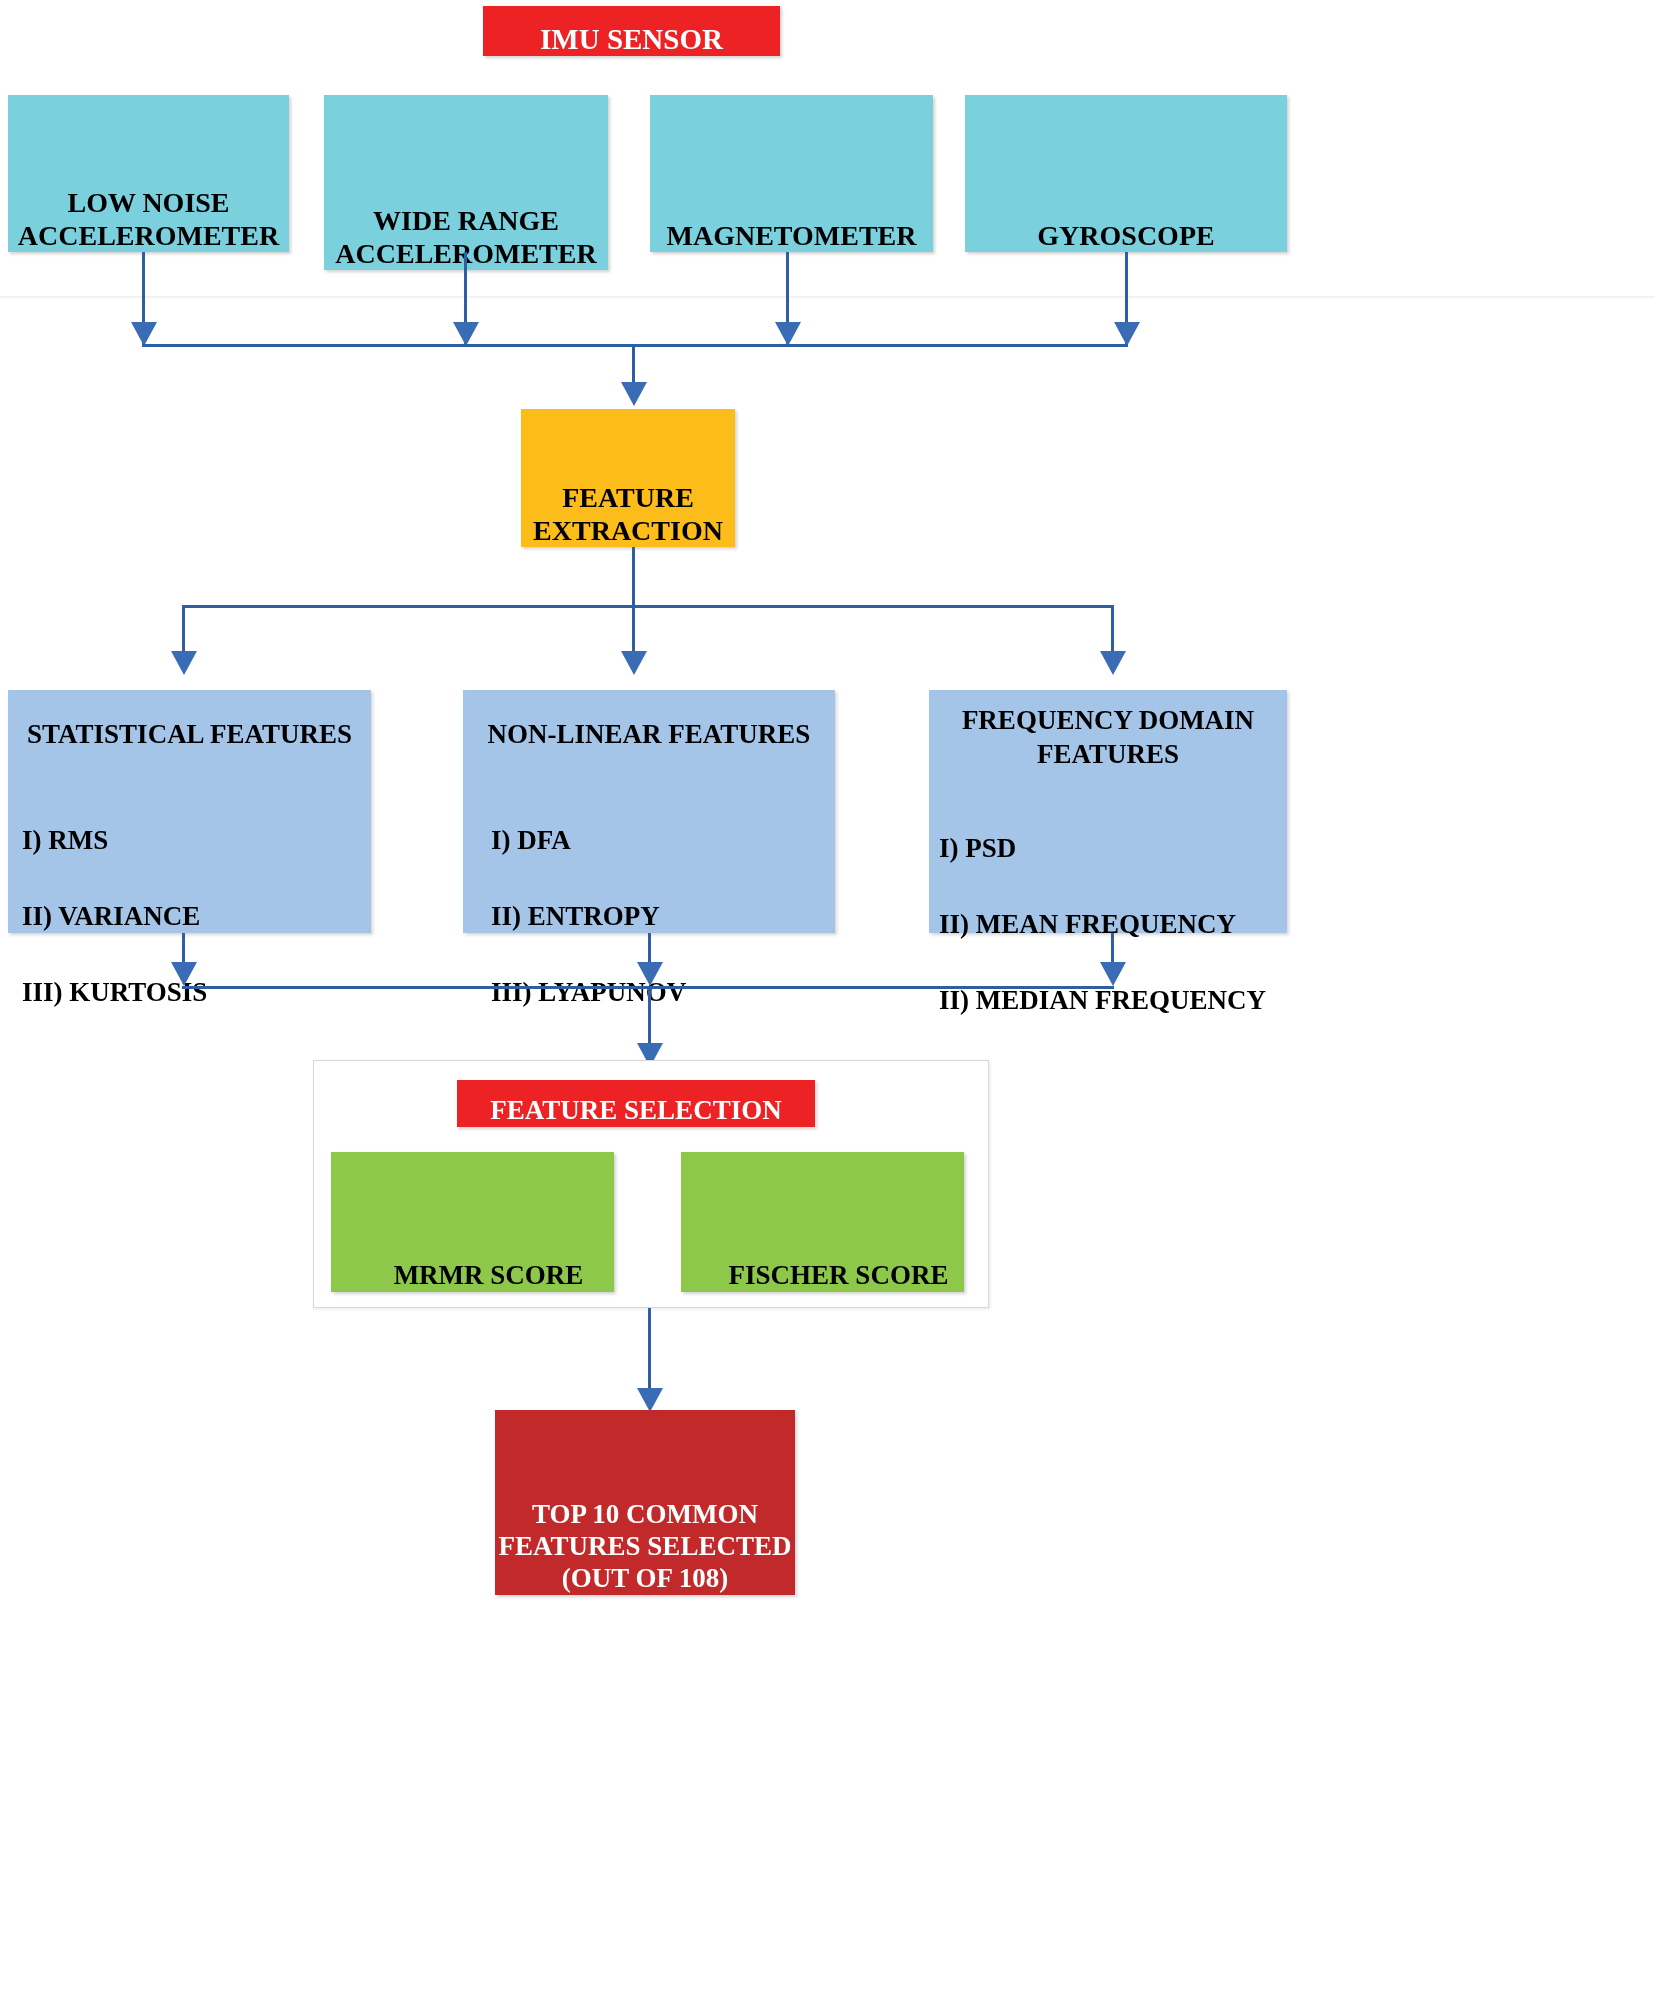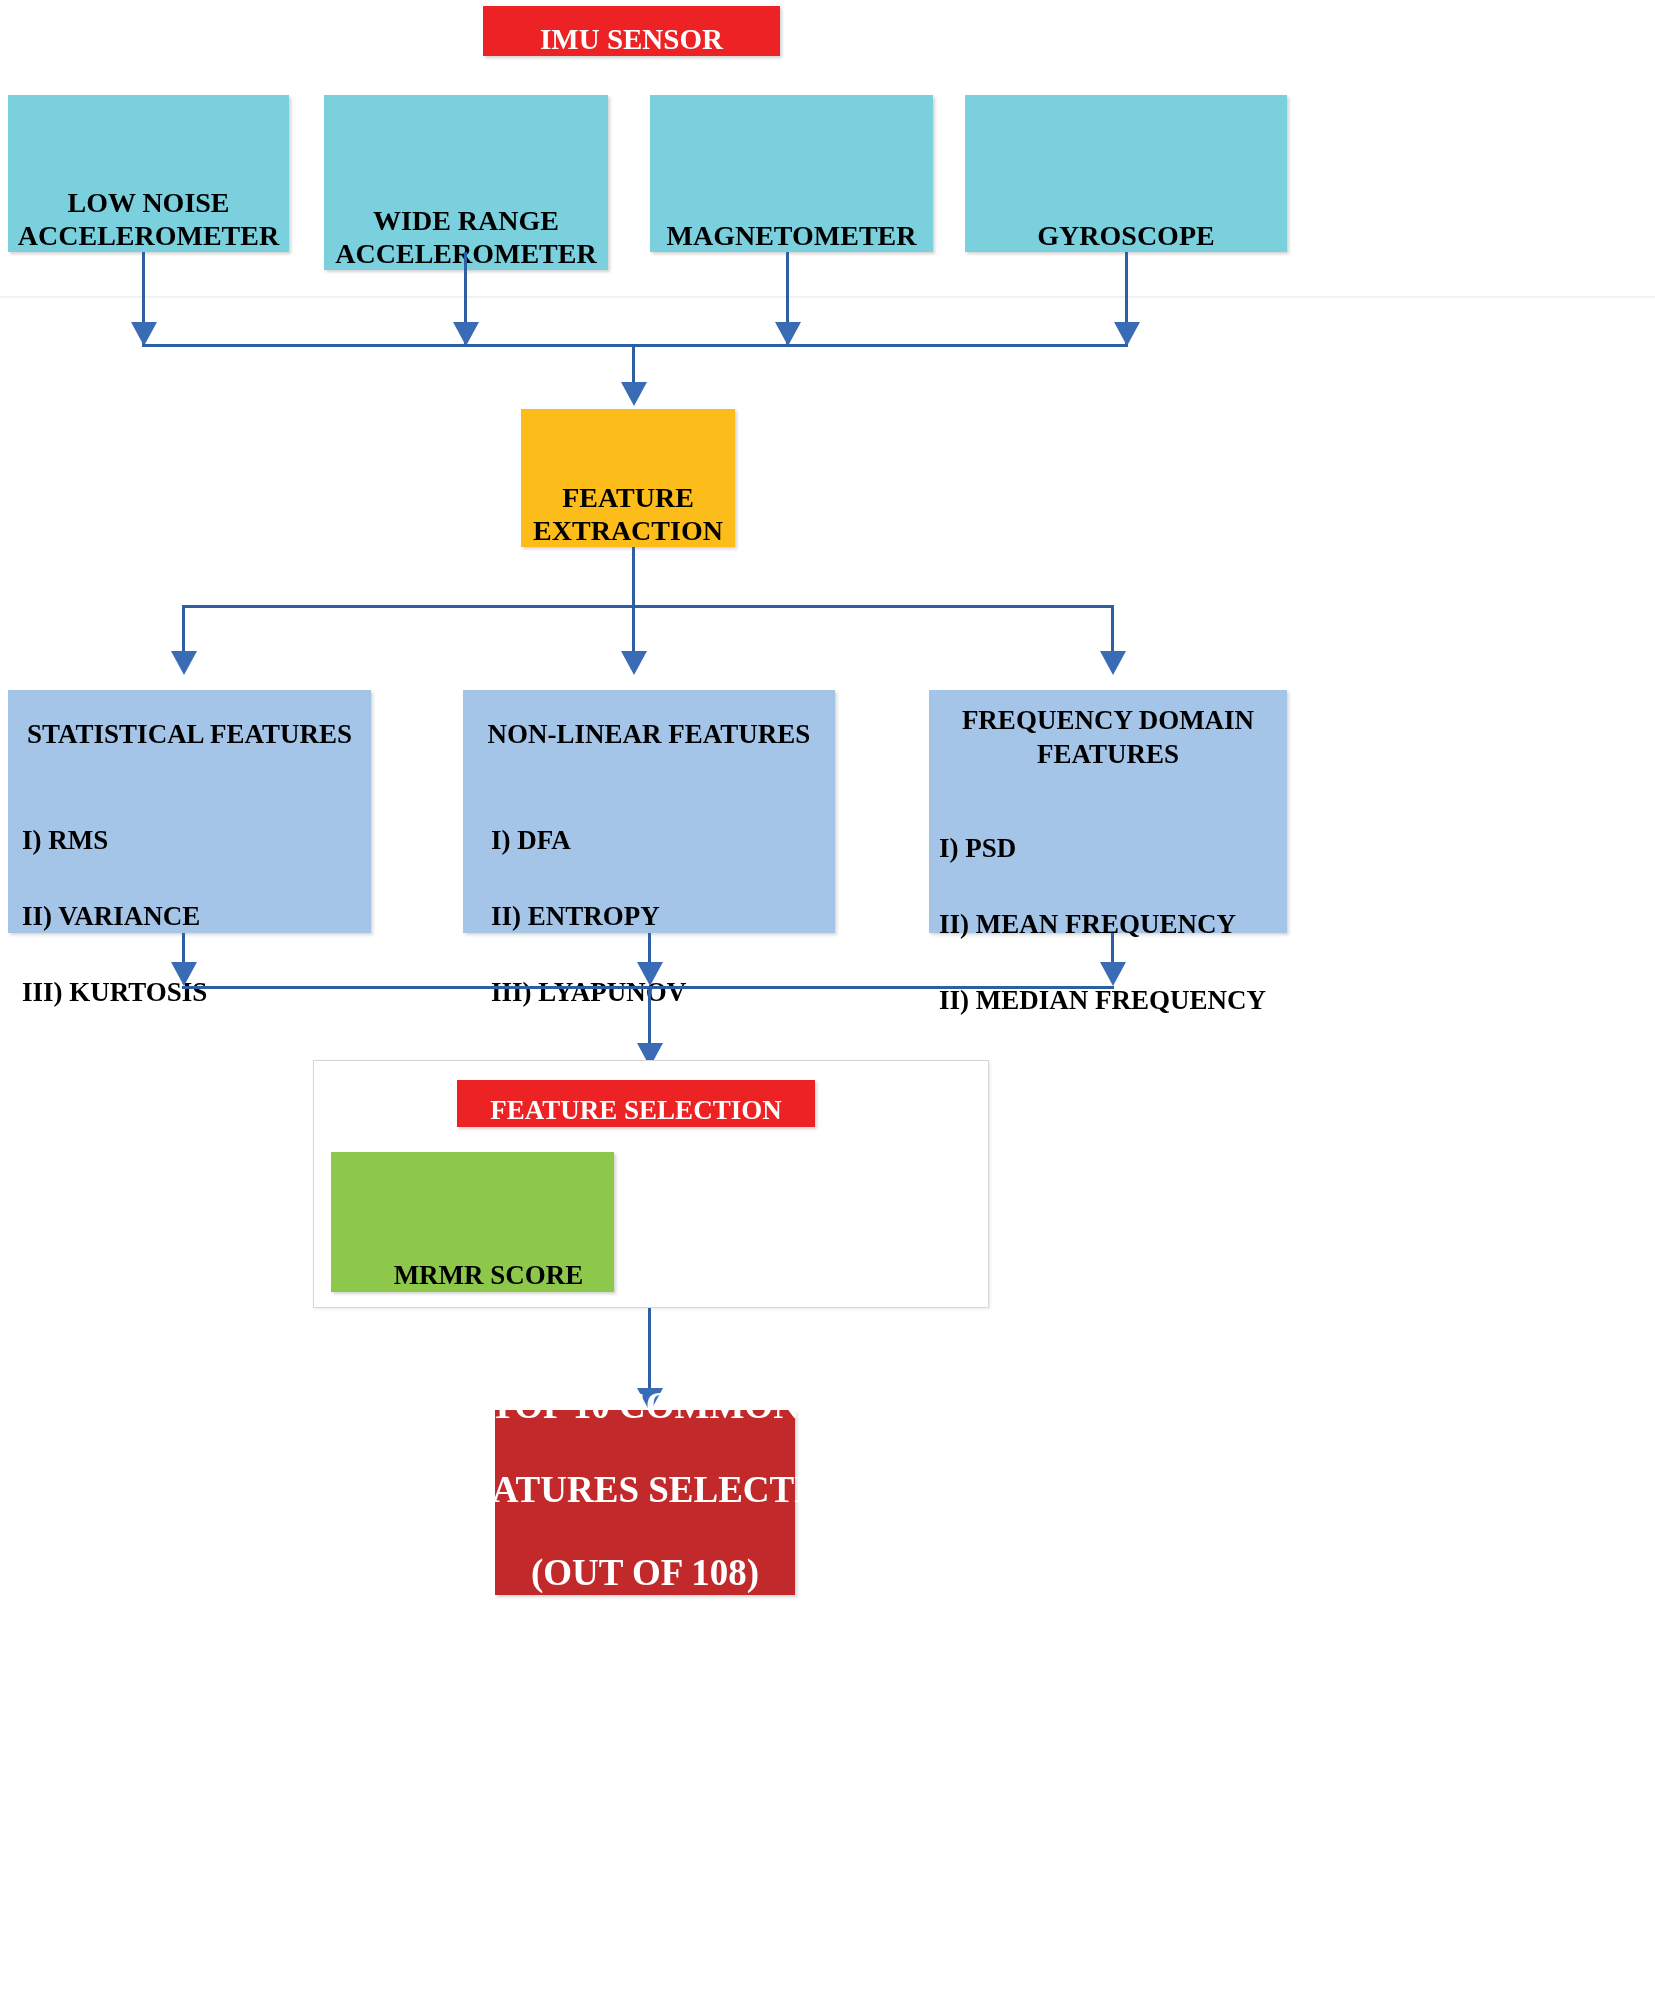--- a/index.html
+++ b/index.html
@@ -206,23 +206,26 @@
   <div class="panel" style="left:313px; top:1060px; width:676px; height:248px;"></div>
 
   <div class="box red" style="left:457px; top:1080px; width:358px; height:47px; font-size:27px;">
     <span class="ln">FEATURE SELECTION</span>
   </div>
 
   <div class="box green" style="left:331px; top:1152px; width:283px; height:140px; font-size:27px;">
     <span class="ln">MRMR SCORE</span>
   </div>
 
+  <div class="box green" style="left:681px; top:1152px; width:283px; height:140px; font-size:27px;">
+    <span class="ln">FISCHER SCORE</span>
+  </div>
 
   <div class="vline" style="left:648px; top:1308px; height:90px;"></div>
   <div class="arrowhead" style="left:637px; top:1388px;"></div>
 
-  <div class="box darkred" style="left:495px; top:1410px; width:300px; height:185px; font-size:37px;gap:40px;">
+  <div class="box darkred" style="left:495px; top:1410px; width:300px; height:185px; font-size:27px;">
     <span class="ln">TOP 10 COMMON</span>
     <span class="ln">FEATURES SELECTED</span>
     <span class="ln">(OUT OF 108)</span>
   </div>
 
 </div>
 
 </body></html>

